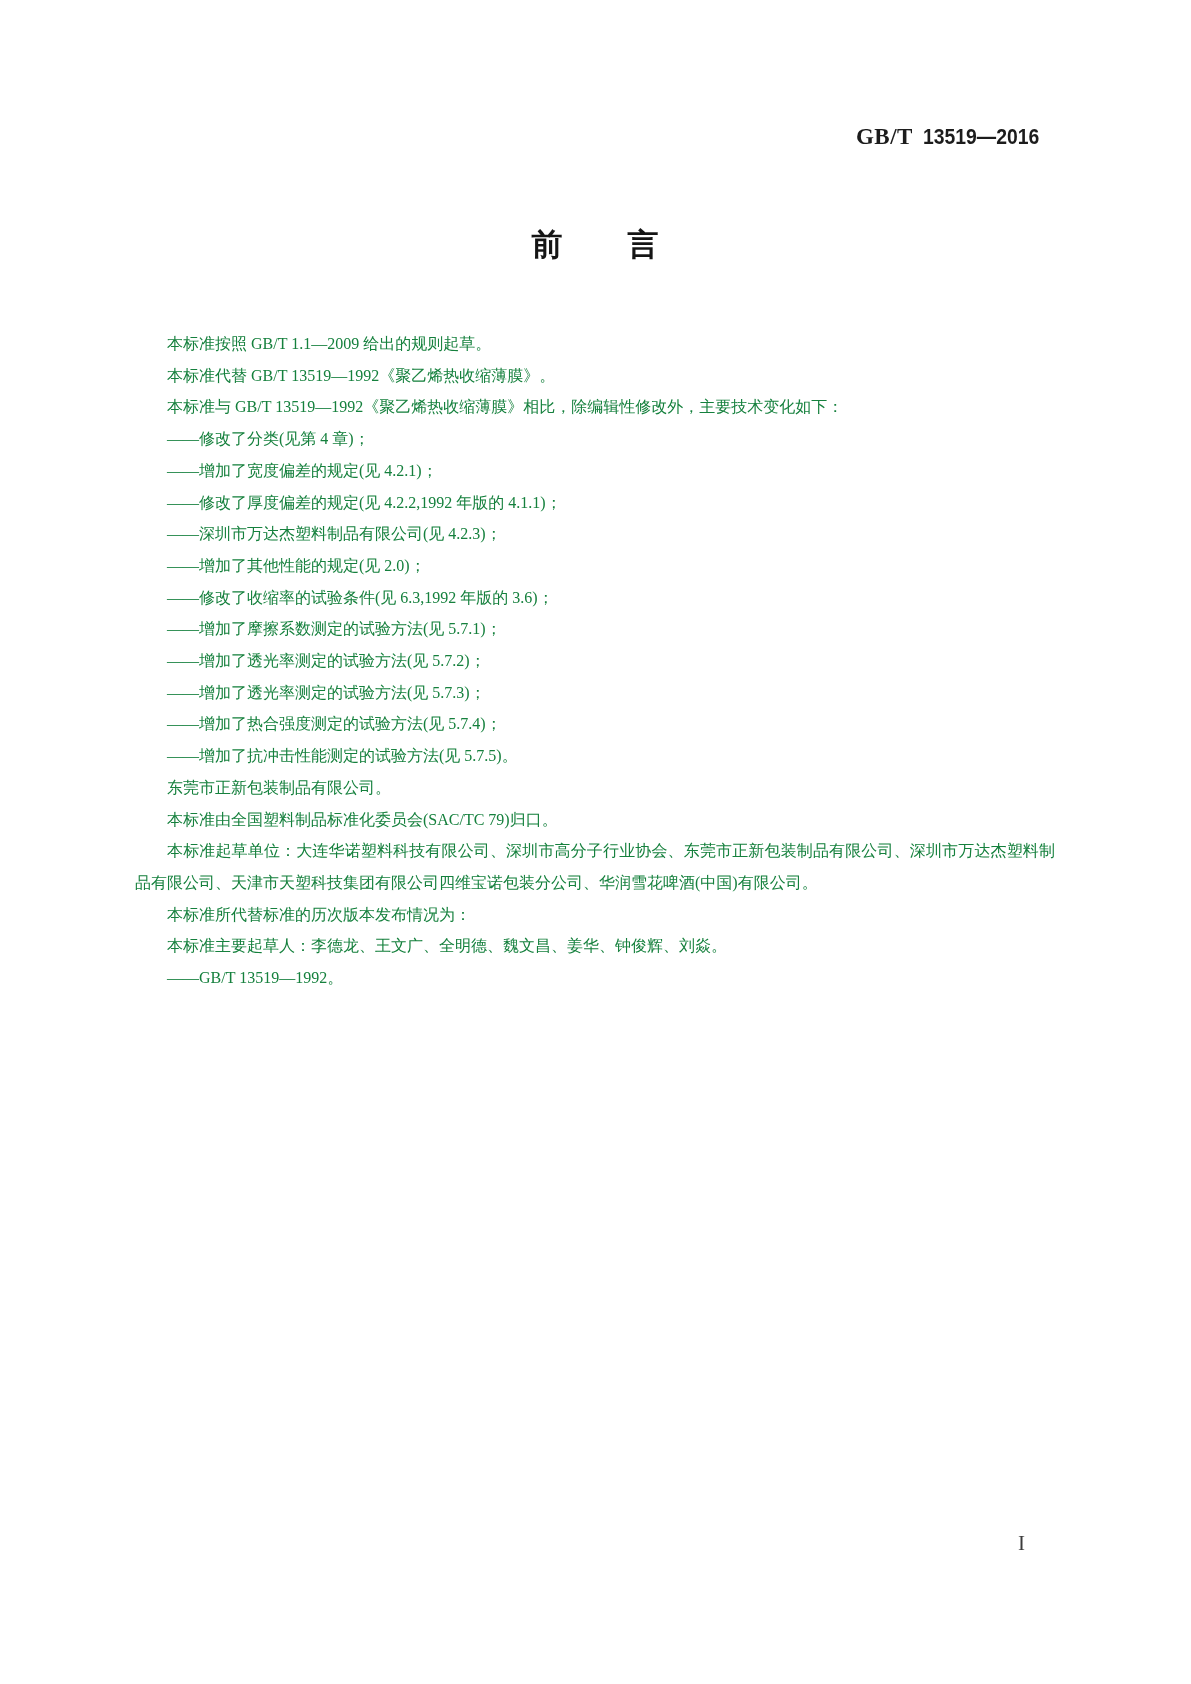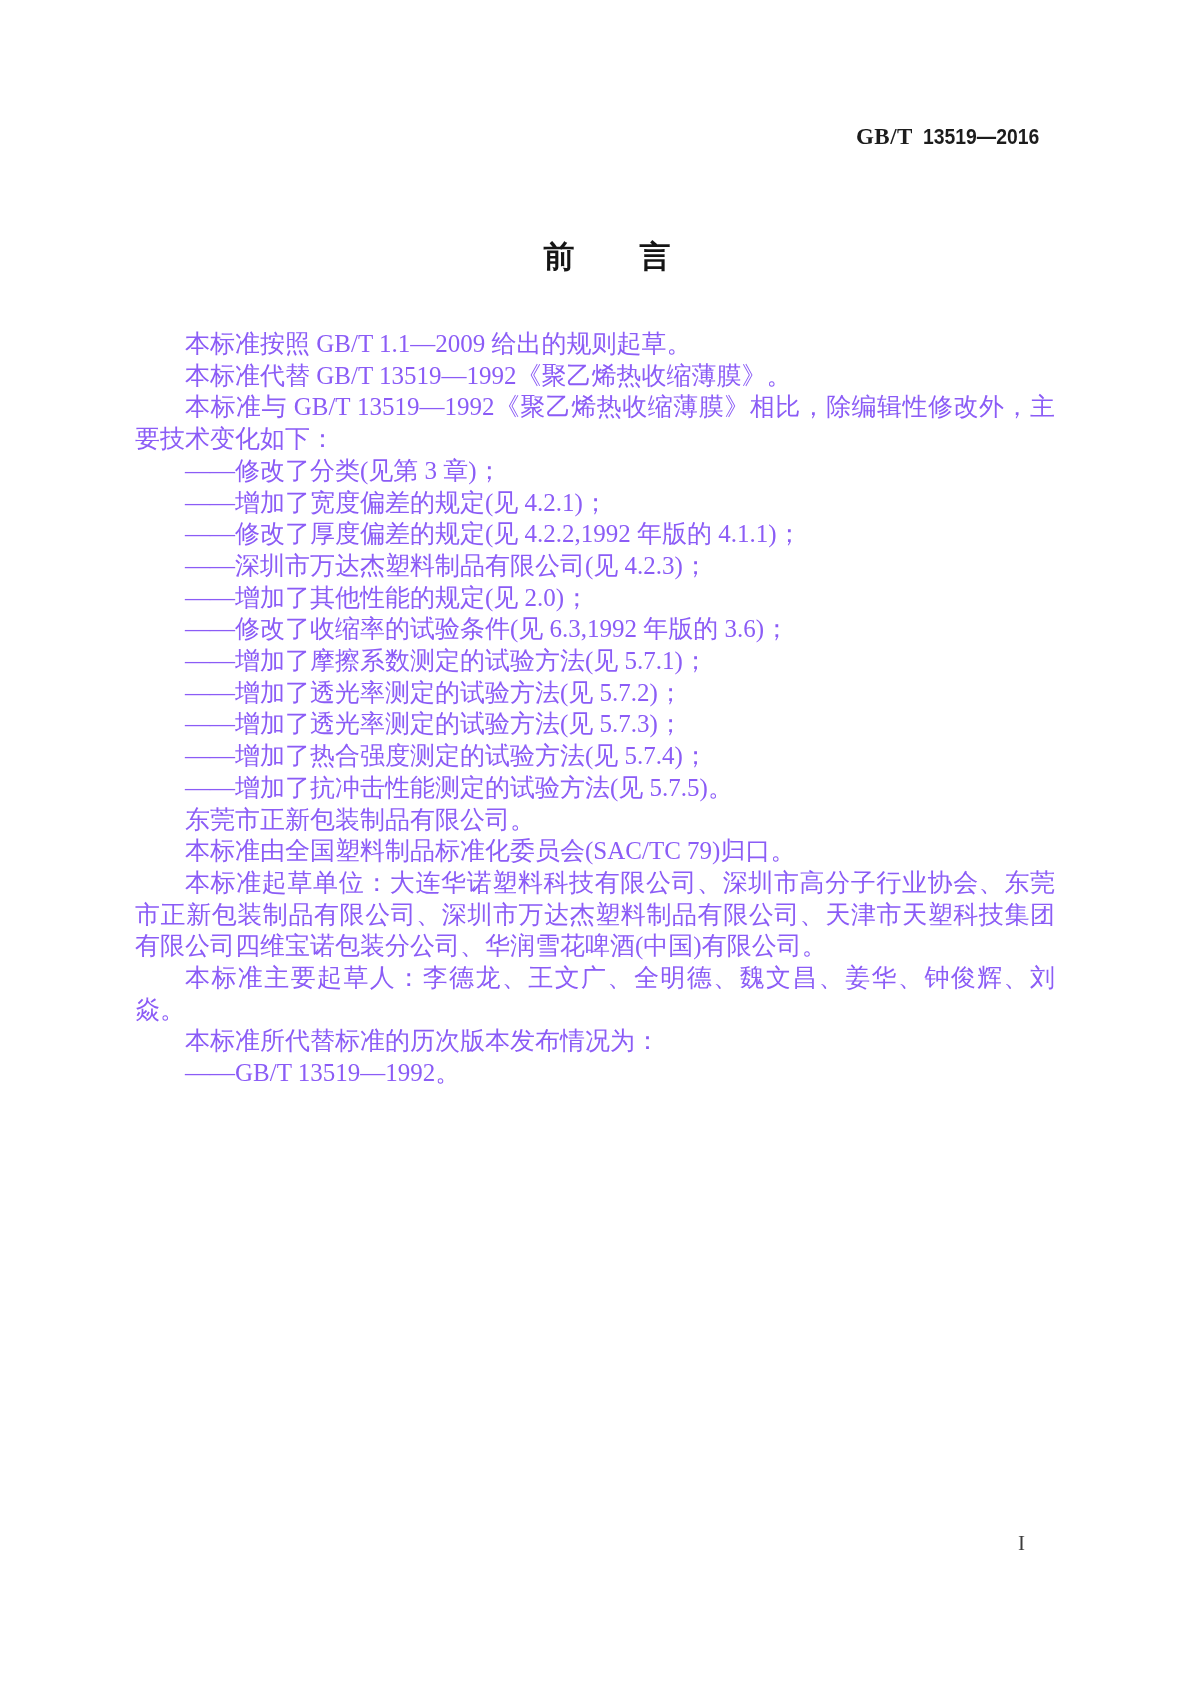--- a/index.html
+++ b/index.html
@@ -39,41 +39,41 @@
     margin-left: 10px;
     transform: scaleX(0.88);
     transform-origin: left bottom;
   }
   
   .title {
     position: absolute;
     top: 226px;
     left: 135px;
     width: 920px;
-    margin: 12px;
+    margin: 0;
     text-align: center;
     font-family: "Liberation Sans", "DejaVu Sans", sans-serif;
     font-weight: bold;
     font-size: 31px;
     line-height: 38px;
     letter-spacing: 2.1em;
     padding-left: 2.1em;
     box-sizing: border-box;
     color: #151515;
   }
   
   .body-text {
     position: absolute;
     top: 328px;
     left: 135px;
     width: 920px;
-    font-size: 25px;
+    font-size: 16px;
     line-height: 31.7px;
     text-align: justify;
-    color: #8b5cf6;
+    color: #15803d;
   }
   .body-text p {
     margin: 0;
     padding: 0;
     text-indent: 2em;
   }
   
   .page-num {
     position: absolute;
     top: 1531px;
@@ -92,34 +92,34 @@
     <span class="code-prefix">GB/T</span>
     <span class="code-number">13519—2016</span>
   </div>
 
   <h1 class="title">前言</h1>
 
   <div class="body-text" id="paragraphs">
       <p>本标准按照 GB/T 1.1—2009 给出的规则起草。</p>
       <p>本标准代替 GB/T 13519—1992《聚乙烯热收缩薄膜》。</p>
       <p>本标准与 GB/T 13519—1992《聚乙烯热收缩薄膜》相比，除编辑性修改外，主要技术变化如下：</p>
-      <p>——修改了分类(见第 3 章)；</p>
+      <p>——修改了分类(见第 4 章)；</p>
       <p>——增加了宽度偏差的规定(见 4.2.1)；</p>
       <p>——修改了厚度偏差的规定(见 4.2.2,1992 年版的 4.1.1)；</p>
       <p>——深圳市万达杰塑料制品有限公司(见 4.2.3)；</p>
       <p>——增加了其他性能的规定(见 2.0)；</p>
       <p>——修改了收缩率的试验条件(见 6.3,1992 年版的 3.6)；</p>
       <p>——增加了摩擦系数测定的试验方法(见 5.7.1)；</p>
       <p>——增加了透光率测定的试验方法(见 5.7.2)；</p>
       <p>——增加了透光率测定的试验方法(见 5.7.3)；</p>
       <p>——增加了热合强度测定的试验方法(见 5.7.4)；</p>
       <p>——增加了抗冲击性能测定的试验方法(见 5.7.5)。</p>
       <p>东莞市正新包装制品有限公司。</p>
       <p>本标准由全国塑料制品标准化委员会(SAC/TC 79)归口。</p>
       <p>本标准起草单位：大连华诺塑料科技有限公司、深圳市高分子行业协会、东莞市正新包装制品有限公司、深圳市万达杰塑料制品有限公司、天津市天塑科技集团有限公司四维宝诺包装分公司、华润雪花啤酒(中国)有限公司。</p>
+      <p>本标准所代替标准的历次版本发布情况为：</p>
       <p>本标准主要起草人：李德龙、王文广、全明德、魏文昌、姜华、钟俊辉、刘焱。</p>
-      <p>本标准所代替标准的历次版本发布情况为：</p>
       <p>——GB/T 13519—1992。</p>
     </div>
 
   <div class="page-num">I</div>
 
 </div>
 
 </body></html>

